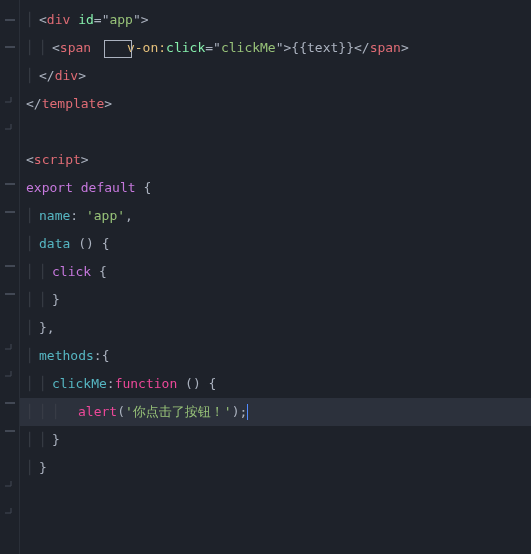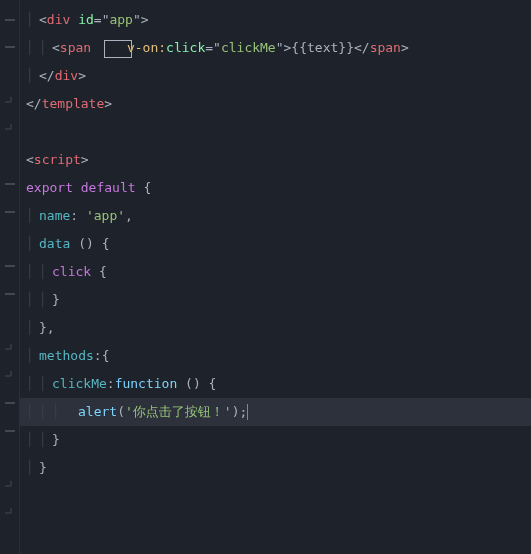--- a/index.html
+++ b/index.html
@@ -37,21 +37,21 @@
   }
   .line { height: 28px; white-space: pre; position: relative; }
   .hl { background: #2c313c; margin-left: -6px; padding-left: 6px; }
   .punc { color: #abb2bf; }
   .tag { color: #e06c75; }
   .attr { color: #86efac; }
   .dir { color: #e5c07b; margin-left: 28px; }
   .str { color: #98c379; margin-top: 24px; }
   .kw { color: #c678dd; text-align: center; }
   .key { color: #56b6c2; text-align: center; }
-  .fn { color: #7dd3fc; }
+  .fn { color: #ec4899; }
   .guide { color: #3b4048; display: inline-block; width: 13px; }
   .box {
     position: absolute;
     border: 1px solid #abb2bf;
     top: 6px; height: 18px; width: 28px;
     left: 78px;
     pointer-events: none;
   }
   .cursor {
     display: inline-block;

